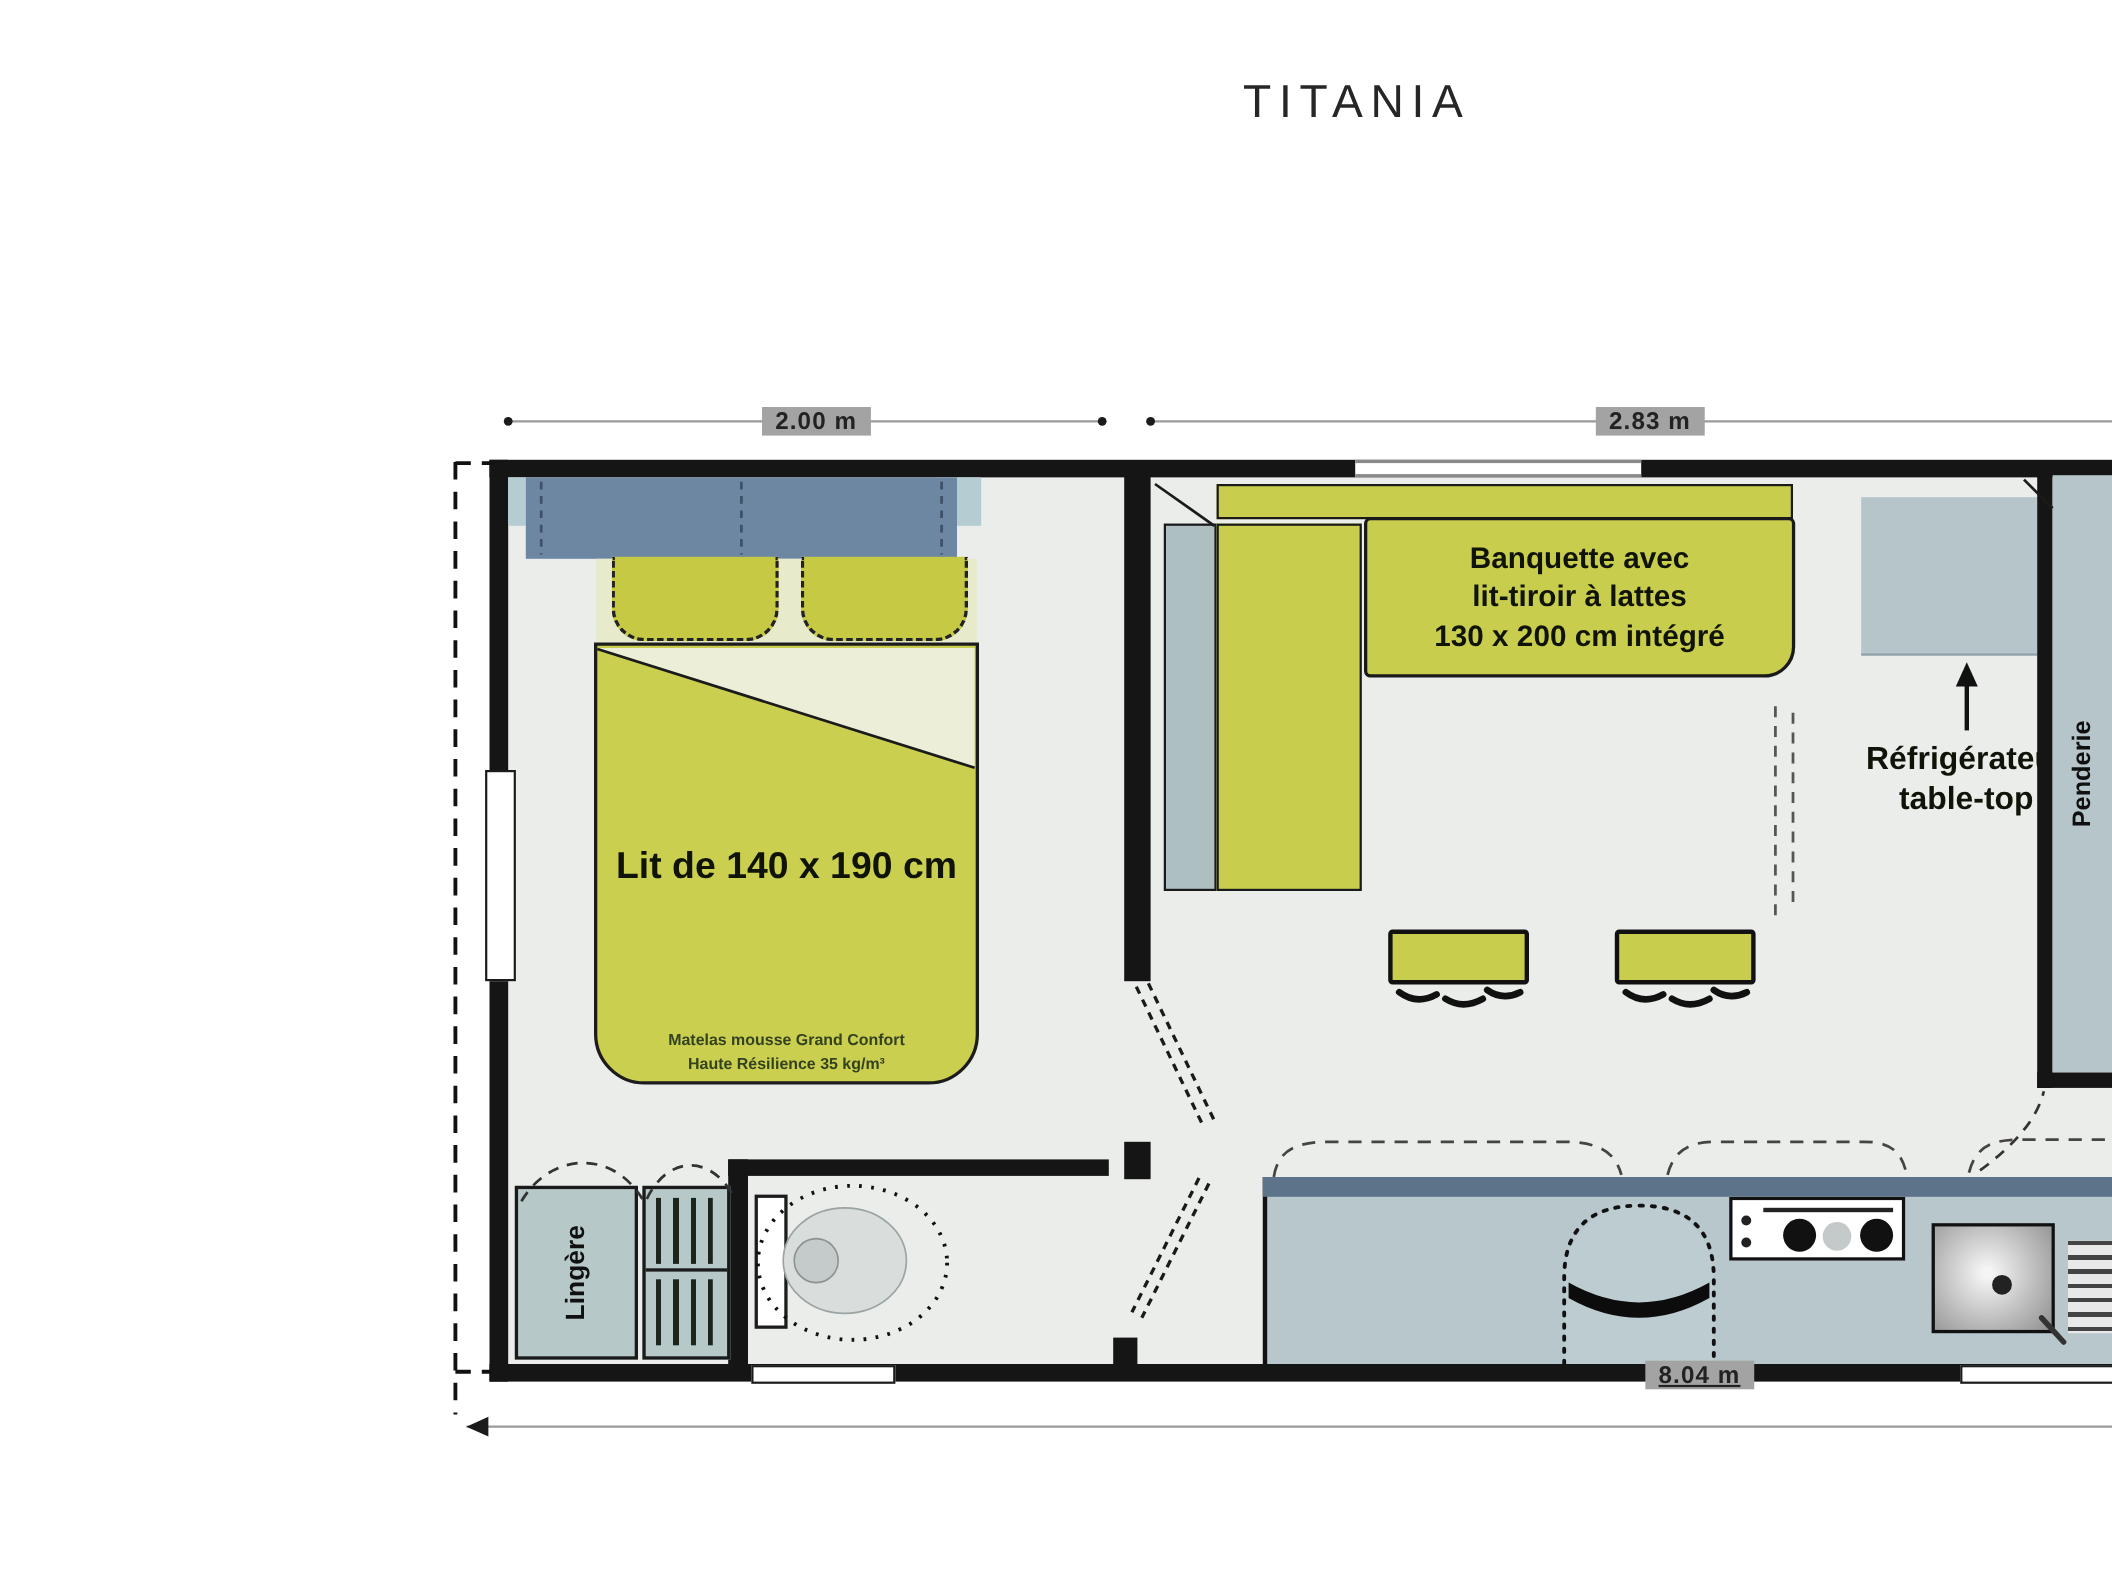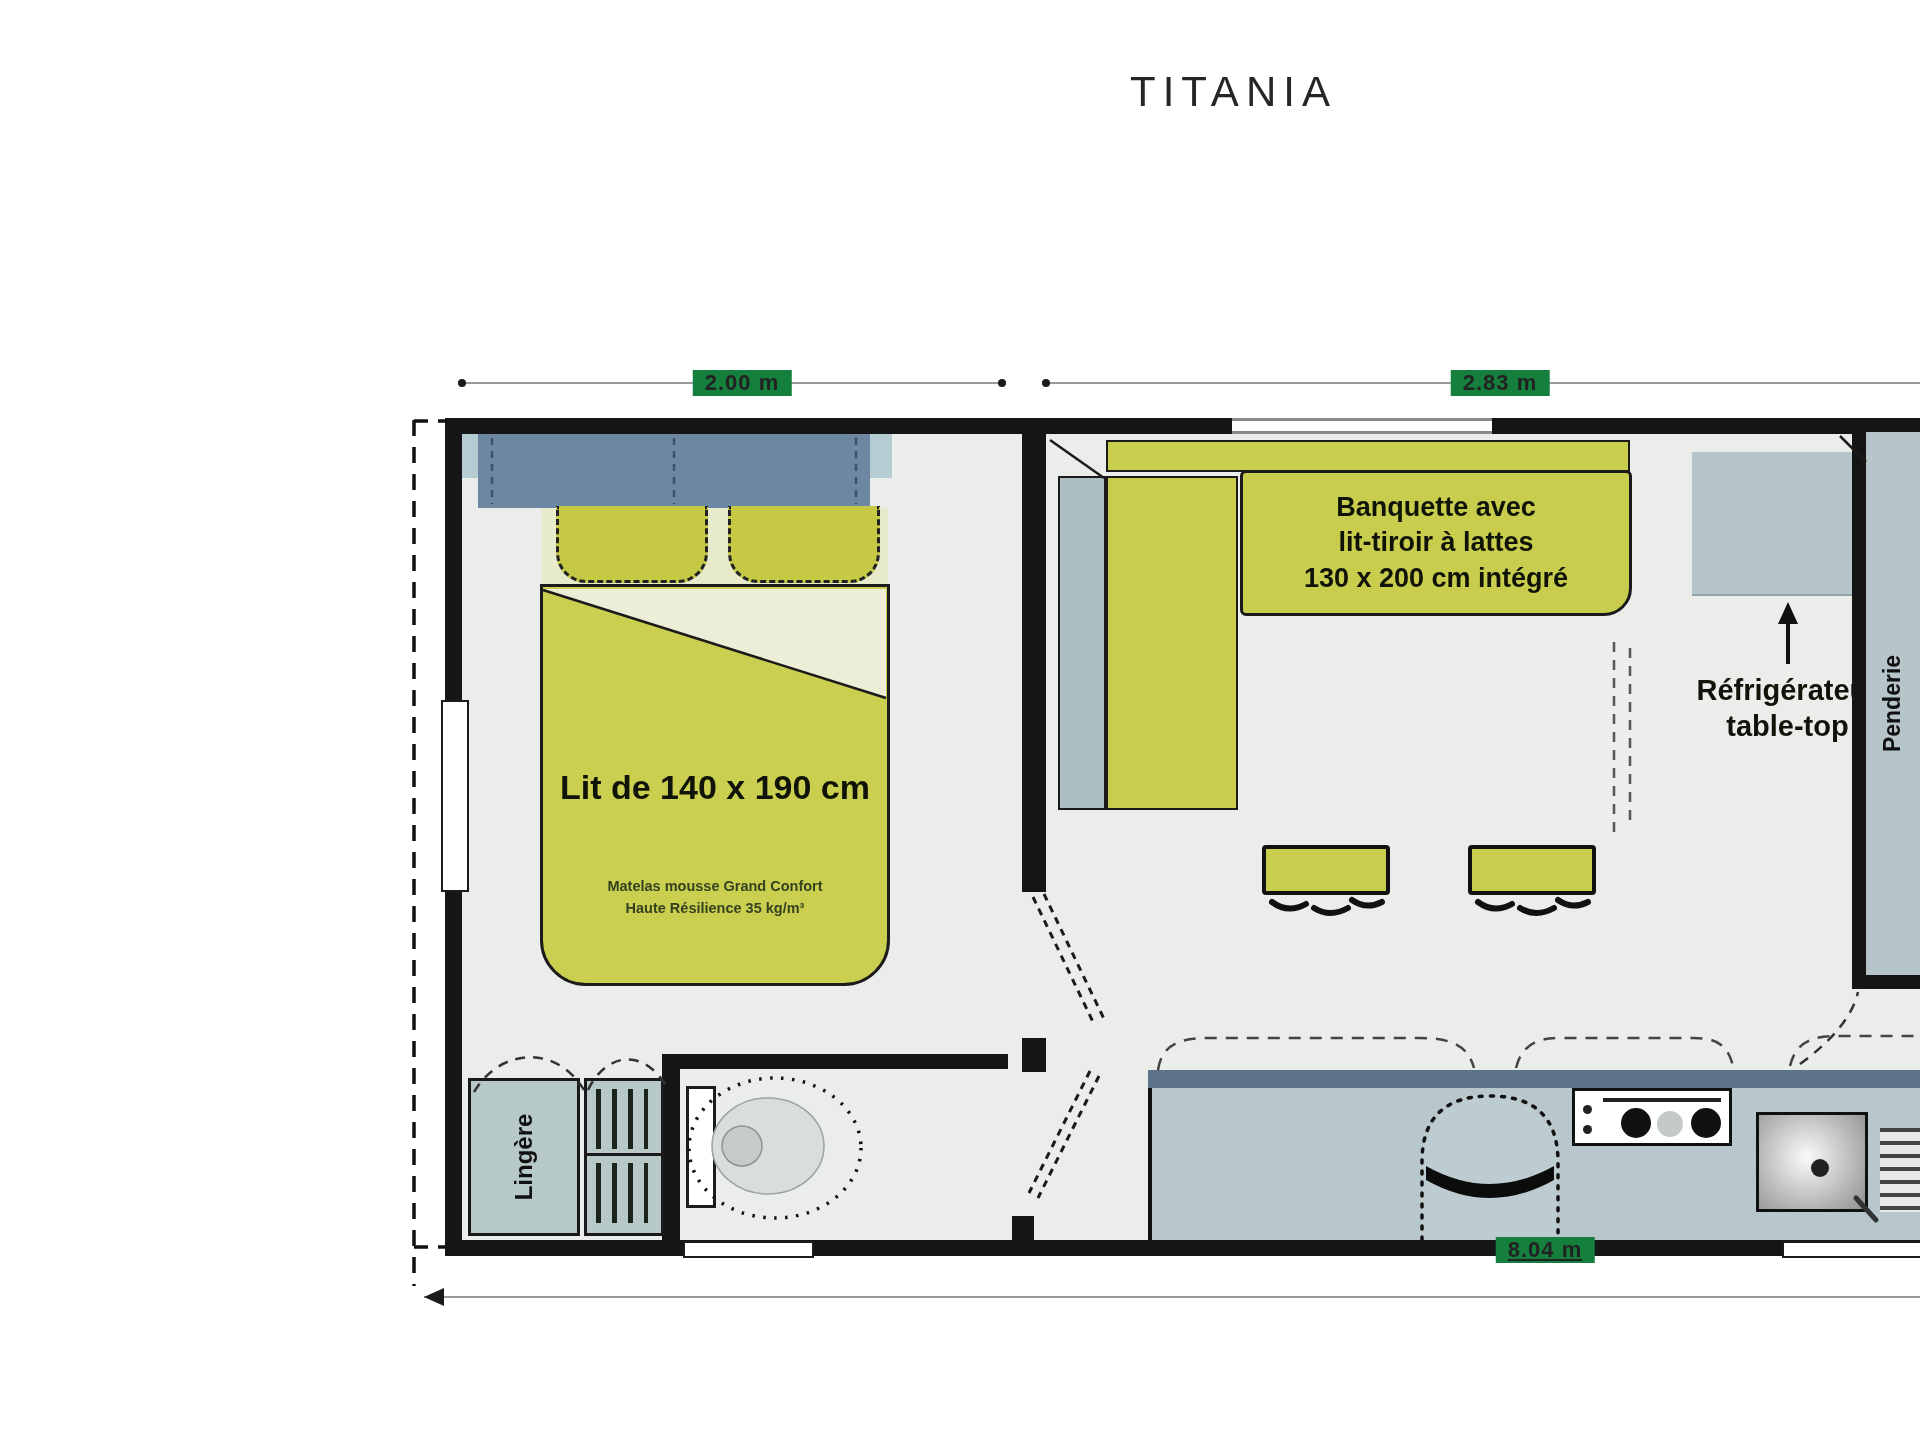--- a/index.html
+++ b/index.html
@@ -3,21 +3,21 @@
 <meta charset="utf-8">
 <style>
   html,body{margin:0;padding:0;background:#fff;}
   .canvas{position:relative;width:1920px;height:1440px;background:#ffffff;overflow:hidden;
           font-family:"Liberation Sans",sans-serif;color:#111;}
   .abs{position:absolute;}
   .wall{position:absolute;background:#151515;}
   .floor{position:absolute;background:#ebedea;}
   .title{position:absolute;left:1130px;top:68px;width:320px;text-align:left;
          font-size:42px;font-weight:500;letter-spacing:7px;color:#262626;}
-  .dimlabel{position:absolute;transform:translate(-50%,-50%);background:#15803d;padding:0 12px;
+  .dimlabel{position:absolute;transform:translate(-50%,-50%);background:#a3a3a3;padding:0 12px;
             font-size:22px;font-weight:700;color:#222;letter-spacing:1px;white-space:nowrap;}
   .greenbox{background:#c9cd4d;border:3px solid #1a1a1a;}
   .bluebox{background:#b7c8c8;border:3px solid #1a1a1a;}
   .boxtext{display:flex;flex-direction:column;justify-content:center;align-items:center;
            text-align:center;font-weight:700;color:#101408;line-height:1.32;}
   .rotwrap{display:flex;align-items:center;justify-content:center;}
   .rot{transform:rotate(-90deg);white-space:nowrap;font-weight:700;color:#101010;}
   .window{position:absolute;background:#ffffff;border:2px solid #1b1b1b;}
   .pillow{position:absolute;background:#c5c944;border:3px dashed #222;border-top:none;
           border-radius:0 0 30px 30px;}
@@ -54,21 +54,21 @@
 
   <div class="abs" style="left:542px;top:508px;width:346px;height:76px;background:#e8eacc;"></div>
   <div class="pillow" style="left:556px;top:506px;width:146px;height:74px;"></div>
   <div class="pillow" style="left:728px;top:506px;width:146px;height:74px;"></div>
 
   <div class="abs" style="left:540px;top:584px;width:350px;height:402px;background:#cbcf50;border:3px solid #1c1c1c;border-radius:0 0 46px 46px;box-sizing:border-box;"></div>
 
   <div class="abs boxtext" style="left:548px;top:768px;width:334px;height:38px;font-size:34px;">
     <span>Lit de 140 x 190 cm</span>
   </div>
-  <div class="abs boxtext" style="left:548px;top:872px;width:334px;height:52px;font-size:14.5px;font-weight:600;color:#33421f;line-height:1.5;">
+  <div class="abs boxtext" style="left:548px;top:932px;width:334px;height:52px;font-size:14.5px;font-weight:600;color:#33421f;line-height:1.5;">
     <span>Matelas mousse Grand Confort</span>
     <span>Haute Résilience 35 kg/m³</span>
   </div>
 
   <div class="abs bluebox rotwrap" style="left:468px;top:1078px;width:112px;height:158px;box-sizing:border-box;">
     <span class="rot" style="font-size:24px;">Lingère</span>
   </div>
   <div class="abs bluebox" style="left:584px;top:1078px;width:80px;height:158px;box-sizing:border-box;">
     <div class="shelf-stripes" style="top:8px;height:60px;"></div>
     <div class="shelf-stripes" style="top:82px;height:60px;"></div>

